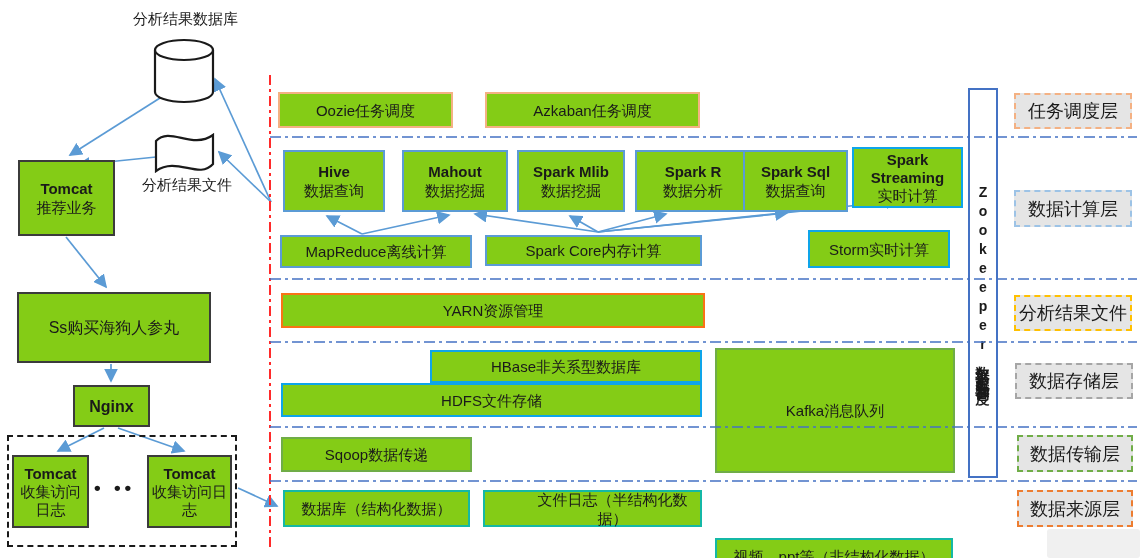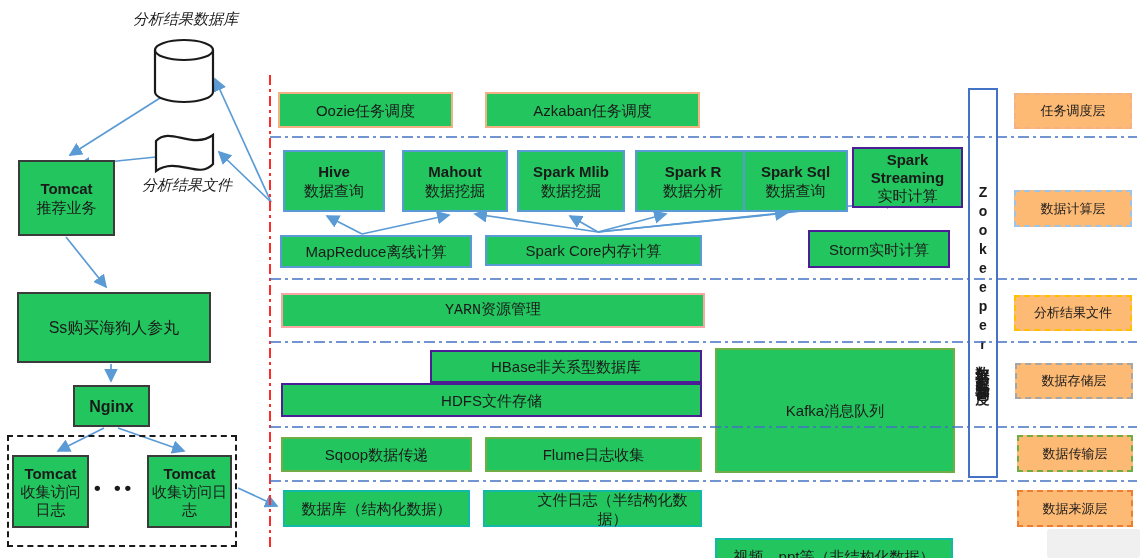--- a/index.html
+++ b/index.html
@@ -1,33 +1,33 @@
 <!DOCTYPE html>
 <html><head>
 <meta charset="utf-8">
 <style>
   html,body{margin:0;padding:0;background:#fff;}
   .stage{position:relative;width:1140px;height:558px;background:#fff;overflow:hidden;
          font-family:"Liberation Sans","DejaVu Sans",sans-serif;color:#1a1a1a;}
   svg.layer{position:absolute;left:0;top:0;pointer-events:none;}
-  .box{position:absolute;box-sizing:border-box;background:#22c55e;display:flex;
+  .box{position:absolute;box-sizing:border-box;background:#84cc16;display:flex;
        align-items:center;justify-content:center;text-align:center;font-size:15px;line-height:19px;}
   .col{flex-direction:column;}
   .b{font-weight:bold;}
   .blk{border:2px solid #3b3b3b;}
   .dashed-blk{border:2px dashed #1a1a1a;background:transparent;}
   .blue{border:2px solid #5b9bd5;}
-  .gray{border:2px solid #4c1d95;}
+  .gray{border:2px solid #0ea5e9;}
   .peach{border:2px solid #f4b183;}
-  .gold{border:2px solid #fca5a5;font-family:Liberation Mono, monospace;}
+  .gold{border:2px solid #f97316;}
   .green{border:2px solid #70ad47;}
   .orange{border:2px solid #14b8a6;}
-  .lbl{position:absolute;font-size:15px;white-space:nowrap;font-style:italic;}
-  .tag{position:absolute;box-sizing:border-box;background:#fdba74;display:flex;align-items:center;
-       justify-content:center;font-size:13px;border-width:2px;border-style:dashed;}
+  .lbl{position:absolute;font-size:15px;white-space:nowrap;}
+  .tag{position:absolute;box-sizing:border-box;background:#e5e5e5;display:flex;align-items:center;
+       justify-content:center;font-size:18px;border-width:2px;border-style:dashed;}
   .t-peach{border-color:#f4b183;} .t-blue{border-color:#9dc3e6;} .t-gold{border-color:#ffc000;}
   .t-gray{border-color:#a6a6a6;} .t-green{border-color:#70ad47;} .t-orange{border-color:#ed7d31;}
   .zk{position:absolute;box-sizing:border-box;border:2px solid #4472c4;background:transparent;
       writing-mode:vertical-lr;text-orientation:upright;font-size:14px;line-height:28px;
       letter-spacing:3px;display:flex;align-items:center;justify-content:center;font-weight:bold;}
   .dots{position:absolute;font-size:19px;font-weight:bold;letter-spacing:4px;}
   .wm{position:absolute;background:#f0f0f0;border-radius:3px;}
 </style>
 </head>
 <body>
@@ -125,21 +125,20 @@
   <div class="box blue" style="left:485px;top:235px;width:217px;height:31px;">Spark Core内存计算</div>
   <div class="box gray" style="left:808px;top:230px;width:142px;height:38px;">Storm实时计算</div>
 
   <div class="box gold" style="left:281px;top:293px;width:424px;height:35px;">YARN资源管理</div>
 
   <div class="box green" style="left:715px;top:348px;width:240px;height:125px;">Kafka消息队列</div>
   <div class="box gray" style="left:430px;top:350px;width:272px;height:33px;">HBase非关系型数据库</div>
   <div class="box gray" style="left:281px;top:383px;width:421px;height:34px;">HDFS文件存储</div>
 
   <div class="box green" style="left:281px;top:437px;width:191px;height:35px;">Sqoop数据传递</div>
-  <div class="box green" style="left:485px;top:437px;width:217px;height:35px;">Flume日志收集</div>
 
   <div class="box orange" style="left:283px;top:490px;width:187px;height:37px;">数据库（结构化数据）</div>
   <div class="box orange" style="left:483px;top:490px;width:219px;height:37px;padding-left:40px;">文件日志（半结构化数据）</div>
   <div class="box orange" style="left:715px;top:490px;width:238px;height:37px;margin-top:48px;">视频、ppt等（非结构化数据）</div>
 
   <div class="zk" style="left:968px;top:88px;width:30px;height:390px;">Zookeeper数据平台配置和调度</div>
 
   <div class="tag t-peach" style="left:1014px;top:93px;width:118px;height:36px;">任务调度层</div>
   <div class="tag t-blue" style="left:1014px;top:190px;width:118px;height:37px;">数据计算层</div>
   <div class="tag t-gold" style="left:1014px;top:295px;width:118px;height:36px;">分析结果文件</div>

